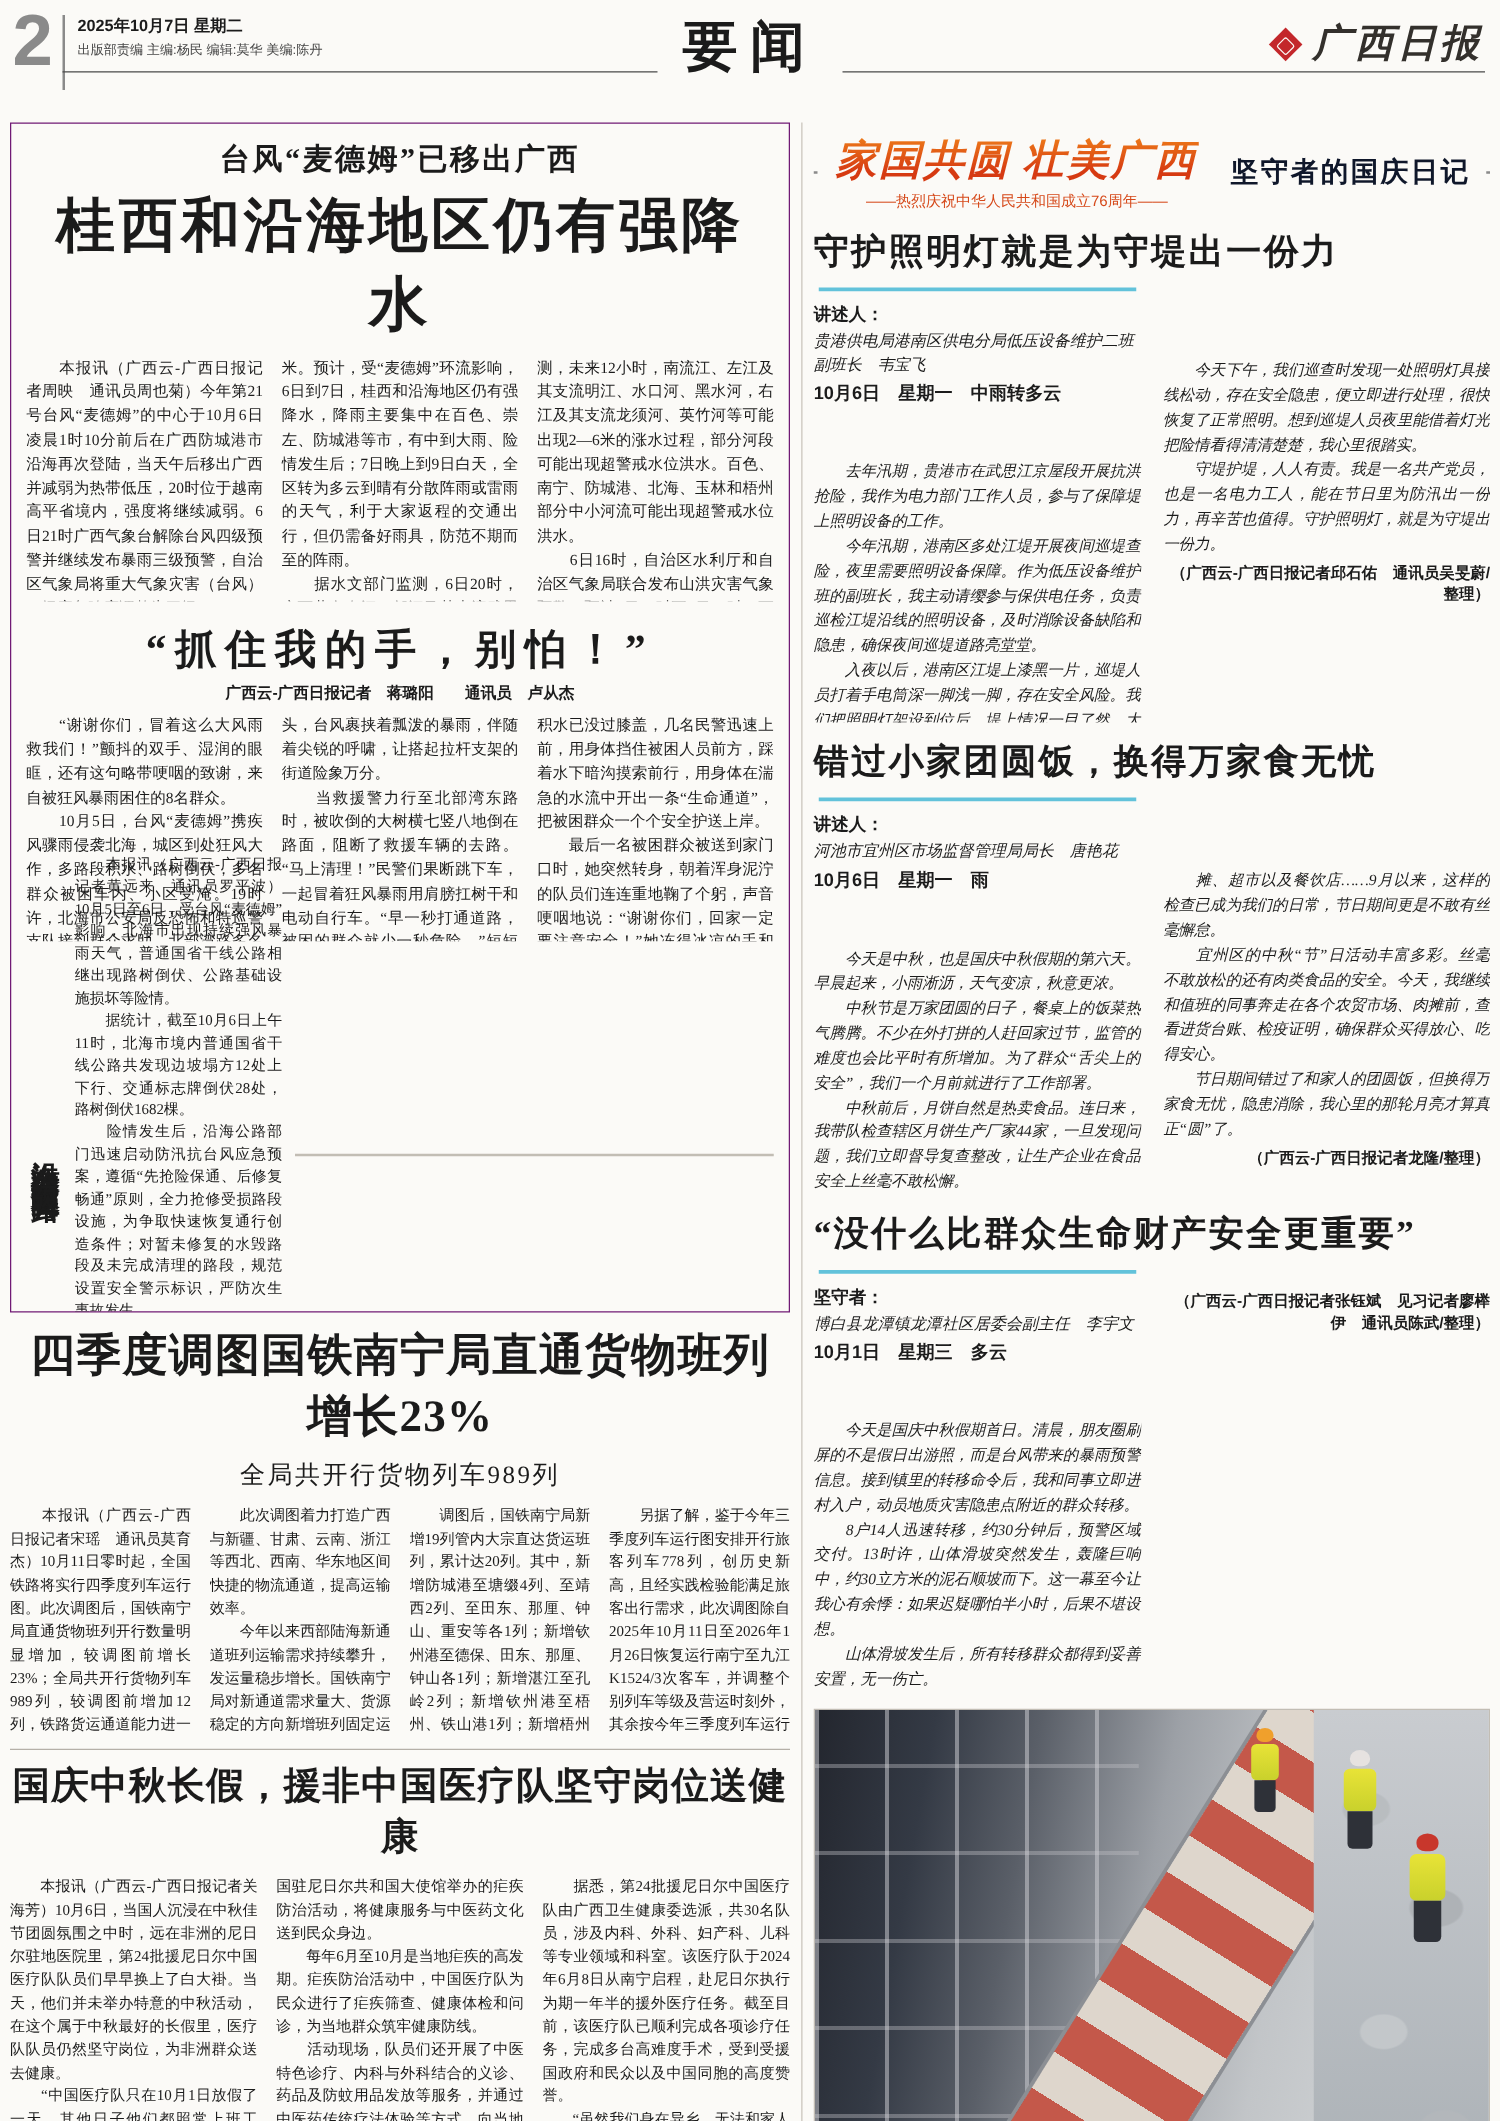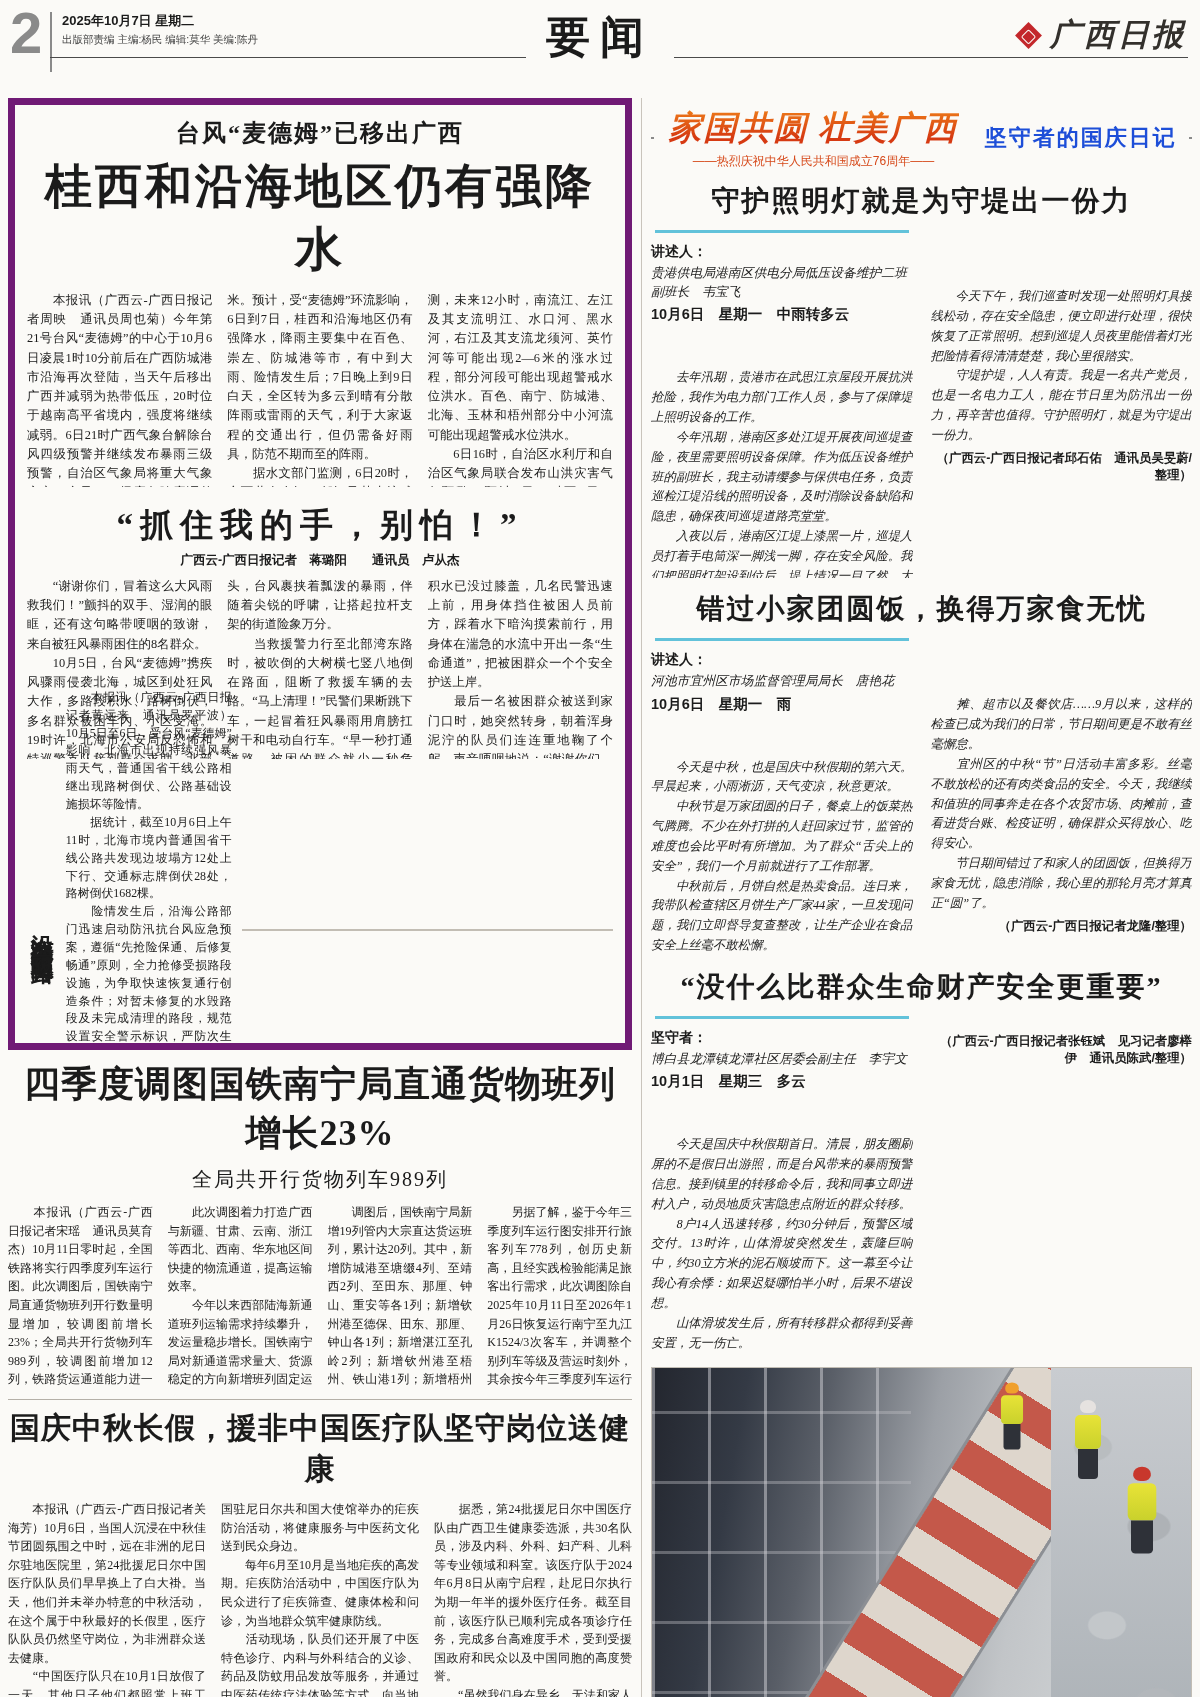--- a/index.html
+++ b/index.html
@@ -26,21 +26,21 @@
   .seal { width:19px; height:19px; background:#c3272b; transform:rotate(45deg); margin-right:12px; position:relative;}
   .seal::after { content:""; position:absolute; left:5px; top:5px; width:9px; height:9px;
     border:1.5px solid #fbfaf7; border-radius:2px;}
   .masthead-text { font-size:31px; font-weight:700; font-style:italic; letter-spacing:3px; color:#33302c; }
   
   .main { display:flex; padding:0 8px; margin-top:4px; }
   .col-left { width:624px; flex:none; }
   .vdiv { width:1px; background:#c9c4bc; margin:0 9px; }
   .col-right { flex:1; min-width:0; }
   
-  .left-box { border:7px solid #701a75; padding:10px 12px 8px; height:952px; overflow:hidden; }
+  .left-box { border:1px solid #701a75; padding:10px 12px 8px; height:952px; overflow:hidden; }
   .kicker { text-align:center; font-size:24px; font-weight:700; letter-spacing:2px; margin-top:2px;}
   .headline1 { text-align:center; font-size:47px; font-weight:900; letter-spacing:3px;
     font-family:"Liberation Sans","DejaVu Sans",sans-serif; margin:6px 0 10px; }
   .cols { display:flex; gap:15px; }
   .bcol { flex:1; font-size:12.4px; line-height:1.55; text-align:justify; white-space:pre-line; overflow:hidden; }
   .h-a { height:196px; }
   .h-b { height:182px; }
   .headline2 { text-align:center; font-size:33px; font-weight:900; letter-spacing:7px; margin:16px 0 4px; }
   .byline { text-align:center; font-size:12.5px; font-weight:700; margin-bottom:8px;
     font-family:"Liberation Sans","DejaVu Sans",sans-serif; }
@@ -60,24 +60,24 @@
   .h-d { height:268px; font-size:12px; }
   
   .banner { display:flex; align-items:center; margin:8px 0 4px; }
   .bline { flex:1; height:2px; background:#8a8a8a; }
   .bcenter { text-align:center; padding:0 14px; }
   .btitle { font-size:33px; font-weight:900; font-style:italic; letter-spacing:2px;
     background:linear-gradient(180deg,#f0821a 0%,#d63a12 70%); -webkit-background-clip:text;
     background-clip:text; color:transparent; }
   .bsub { font-size:12px; font-weight:400; color:#d6491a; margin-top:2px;
     font-family:"Liberation Sans","DejaVu Sans",sans-serif;}
-  .btag { font-size:22px; font-weight:900; color:#1d4ed8; letter-spacing:2px; padding:0 12px;
+  .btag { font-size:22px; font-weight:900; color:#0f172a; letter-spacing:2px; padding:0 12px;
     font-family:"Liberation Sans","DejaVu Sans",sans-serif; white-space:nowrap;}
   .diary { margin-top:12px; }
-  .dhead { text-align:center; font-size:28px; font-weight:900; letter-spacing:2px; }
+  .dhead { font-size:28px; font-weight:900; letter-spacing:2px; }
   .teal-rule { width:47%; height:3px; background:#62c2da; margin:10px 0 10px 4px; }
   .dbody { display:flex; gap:18px; }
   .dcol { flex:1; min-width:0; }
   .teller { margin-bottom:8px; }
   .tlabel { font-size:14px; font-weight:700; font-family:"Liberation Sans","DejaVu Sans",sans-serif; }
   .tname { font-size:12.8px; font-style:italic; line-height:1.5; margin:3px 0; }
   .tdate { font-size:14.5px; font-weight:700; font-family:"Liberation Sans","DejaVu Sans",sans-serif; }
   .dtext { font-size:12.4px; font-style:italic; line-height:1.6; text-align:justify;
     white-space:pre-line; overflow:hidden;margin-top:44px; }
   .d1 .dtext { max-height:210px; } .d2 .dtext { max-height:226px; } .d3 .dtext { max-height:262px; }

